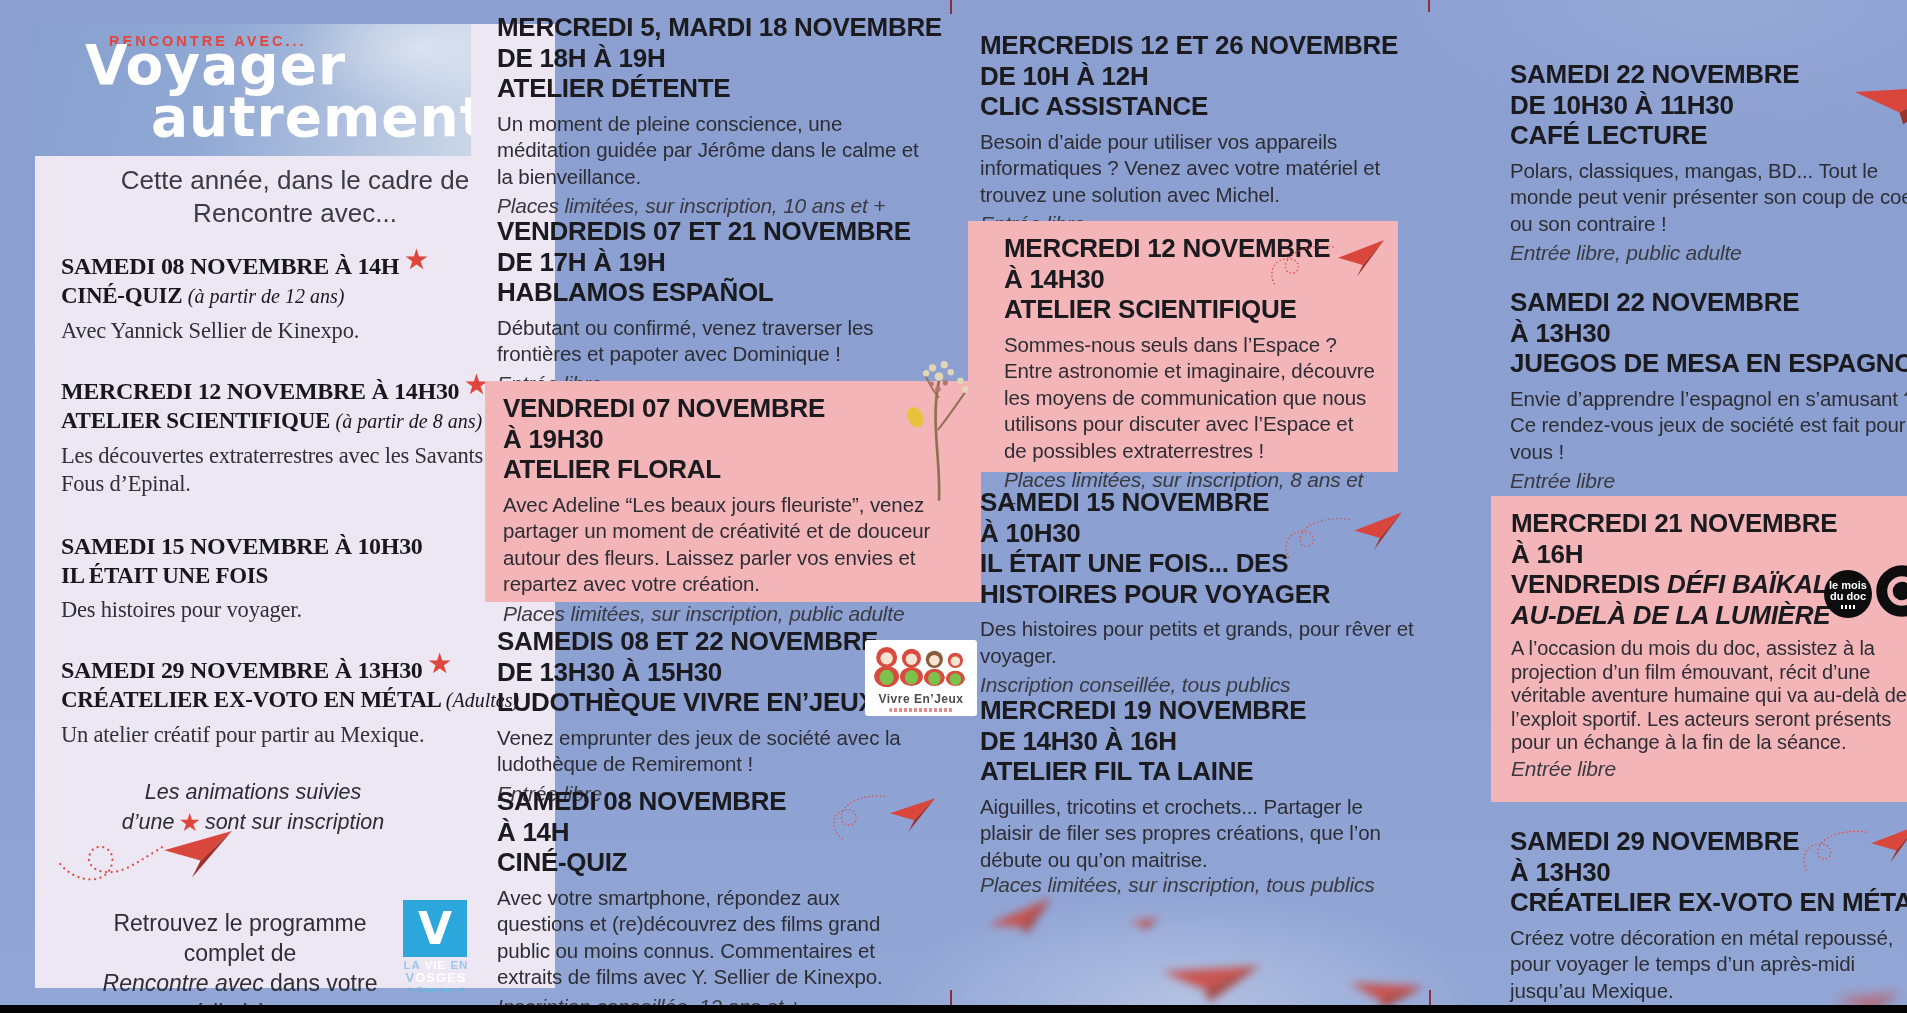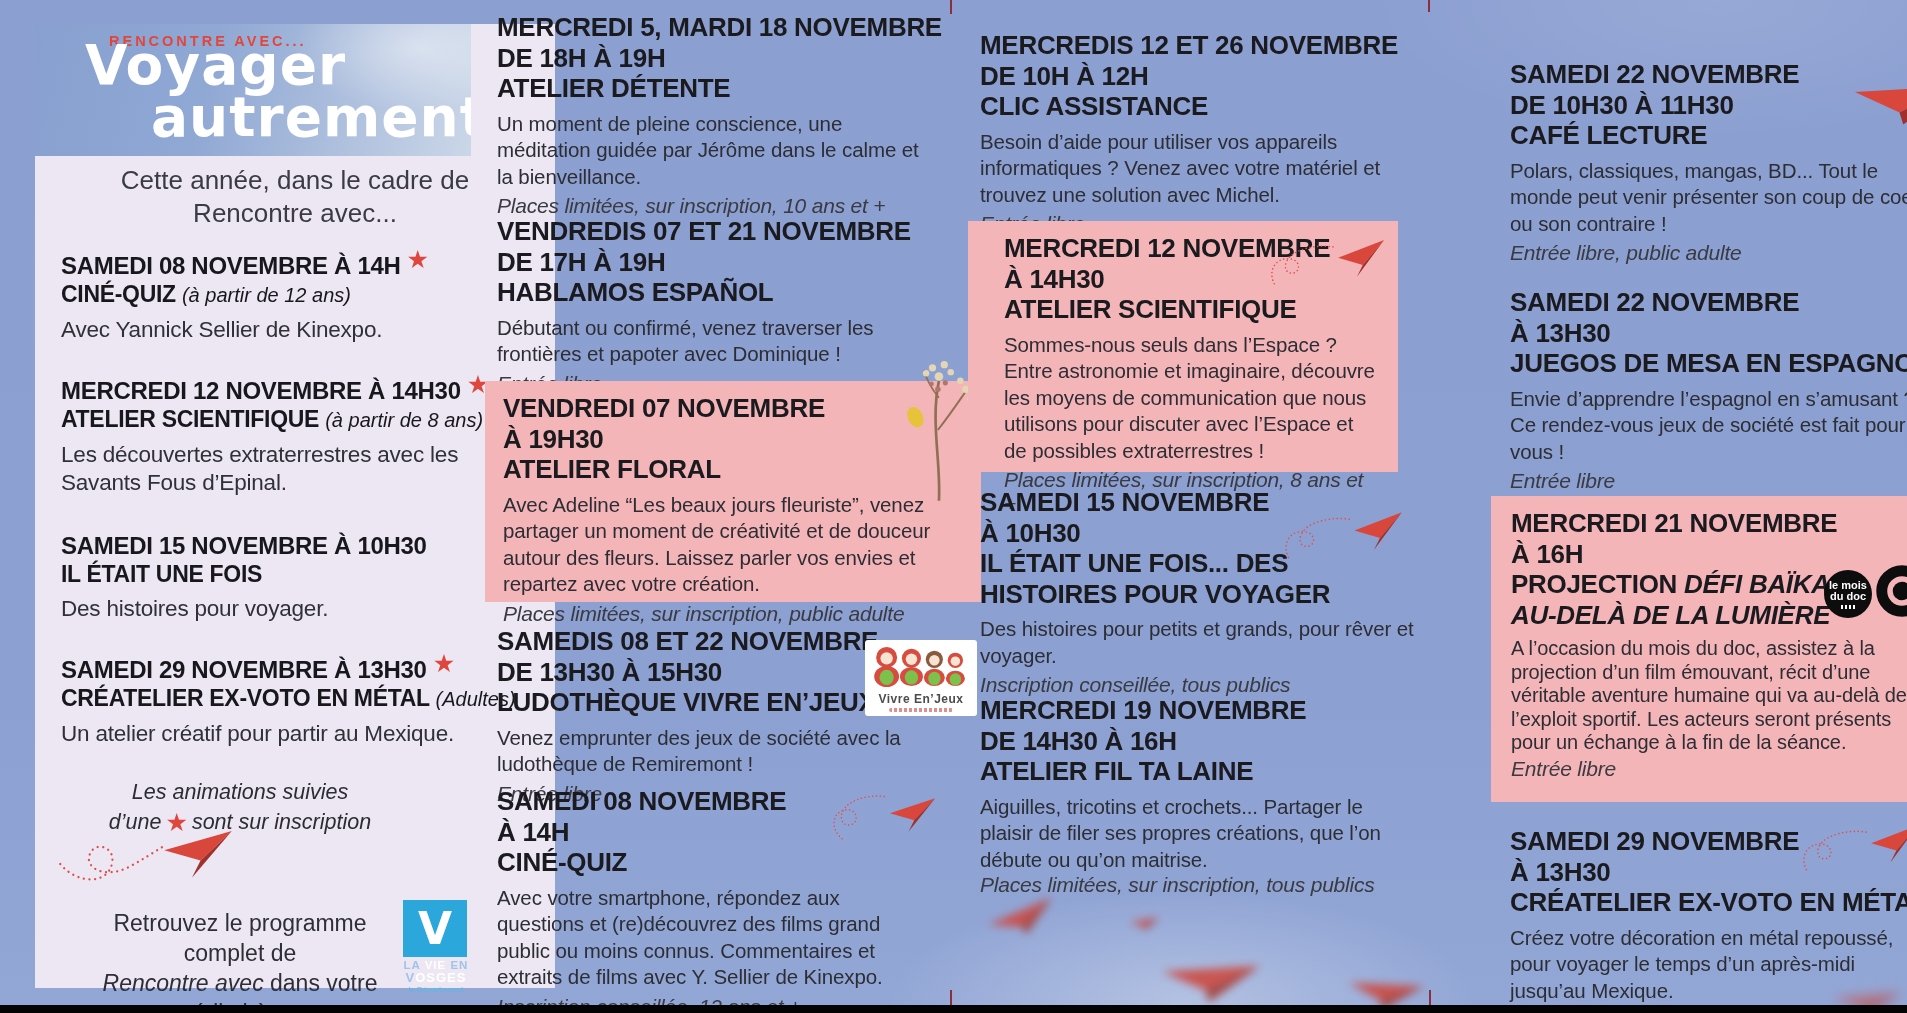--- a/index.html
+++ b/index.html
@@ -15,26 +15,26 @@
   .panel{position:absolute;left:35px;top:24px;width:520px;height:964px;background:#ece7f3;}
   .photo{position:absolute;left:0;top:0;width:436px;height:132px;overflow:hidden;
          background:
            radial-gradient(ellipse 180px 90px at 88% 18%, rgba(255,255,255,.45), rgba(255,255,255,0) 70%),
            linear-gradient(104deg,#87a0cf 0%,#90a8d4 40%,#b5c5e0 78%,#cbd7e8 100%);}
   .kicker{position:absolute;left:74px;top:9px;font-size:14.5px;font-weight:bold;letter-spacing:3px;color:#e2463a;}
   .vt{position:absolute;color:#fff;font-weight:bold;font-size:55px;line-height:55px;letter-spacing:1px;font-family:"DejaVu Sans","Liberation Sans",sans-serif;}
   .vt1{left:50px;top:14px;}
   .vt2{left:116px;top:66px;}
   .intro{position:absolute;left:0;top:140px;width:100%;text-align:center;font-size:26px;line-height:33px;color:#3b3b44;}
-  .lev{position:absolute;left:26px;right:32px;}
+  .lev{position:absolute;left:26px;right:32px;font-family:Liberation Serif, serif;}
   .lh{font-size:24px;font-weight:bold;line-height:29px;letter-spacing:-0.3px;white-space:nowrap;color:#17171c;}
   .lnote{font-style:italic;font-weight:normal;font-size:20px;letter-spacing:0;}
   .ldesc{margin-top:6px;font-size:22.5px;line-height:28px;color:#303038;letter-spacing:-0.2px;}
   .star{color:#df463d;font-size:25px;font-style:normal;position:relative;top:-6px;margin-left:6px;}
-  .note{position:absolute;left:35px;top:754px;width:340px;text-align:center;font-style:italic;font-size:21.5px;line-height:28px;color:#2c2c33;}
+  .note{position:absolute;left:48px;top:754px;width:340px;text-align:center;font-style:italic;font-size:21.5px;line-height:28px;color:#2c2c33;}
   .note .star{top:2px;margin:0 4px;}
   .footer{position:absolute;left:52px;top:884px;width:306px;text-align:center;font-size:23px;line-height:30px;color:#2e2e36;}
   .it{font-style:italic;}
 
   
   .vlogo{position:absolute;left:368px;top:876px;width:66px;text-align:center;}
   .vsq{width:64px;height:57px;background:#2ba7dc;display:flex;align-items:center;justify-content:center;}
   .vsq span{color:#fff;font-size:44px;font-weight:bold;font-family:"DejaVu Sans",sans-serif;}
   .vl1{margin-top:2px;font-size:11.5px;font-weight:bold;letter-spacing:1px;color:rgba(255,255,255,.95);}
   .vl1 .dim,.vl2 .cy{color:#9fc4e8;}
@@ -332,21 +332,21 @@
         <span>le mois</span>
         <span>du doc</span>
         <i class="b1mark"></i>
       </div>
       <svg class="badge2" width="54" height="54" viewBox="0 0 64 64">
         <circle cx="32" cy="32" r="24" fill="none" stroke="#0d0d0d" stroke-width="13"></circle>
         <circle cx="32" cy="32" r="11" fill="#0d0d0d"></circle>
       </svg>
       <div class="h">MERCREDI 21 NOVEMBRE</div>
       <div class="h">À 16H</div>
-      <div class="h"><span>PROJECTION</span> <span class="it">DÉFI BAÏKAL</span></div>
+      <div class="h"><span>VENDREDIS</span> <span class="it">DÉFI BAÏKAL</span></div>
       <div class="h it">AU-DELÀ DE LA LUMIÈRE</div>
       <div class="body">A l’occasion du mois du doc, assistez à la projection d’un film émouvant, récit d’une véritable aventure humaine qui va au-delà de l’exploit sportif. Les acteurs seront présents pour un échange à la fin de la séance.</div>
       <div class="meta" style="margin-top:2px">Entrée libre</div>
     </div>
 
     <div class="ev" style="top:782px">
       <svg class="abs" style="left:288px;top:-8px;width:126px;" viewBox="0 0 210 95">
         <path class="trail" d="M14,86 C2,62 18,40 42,44 C60,47 58,68 44,68 C28,68 28,44 52,32 C70,23 96,20 116,24"></path>
         <polygon points="200,12 122,42 164,54" fill="#d9473c"></polygon>
         <polygon points="200,12 164,54 154,74" fill="#9e312b"></polygon>

